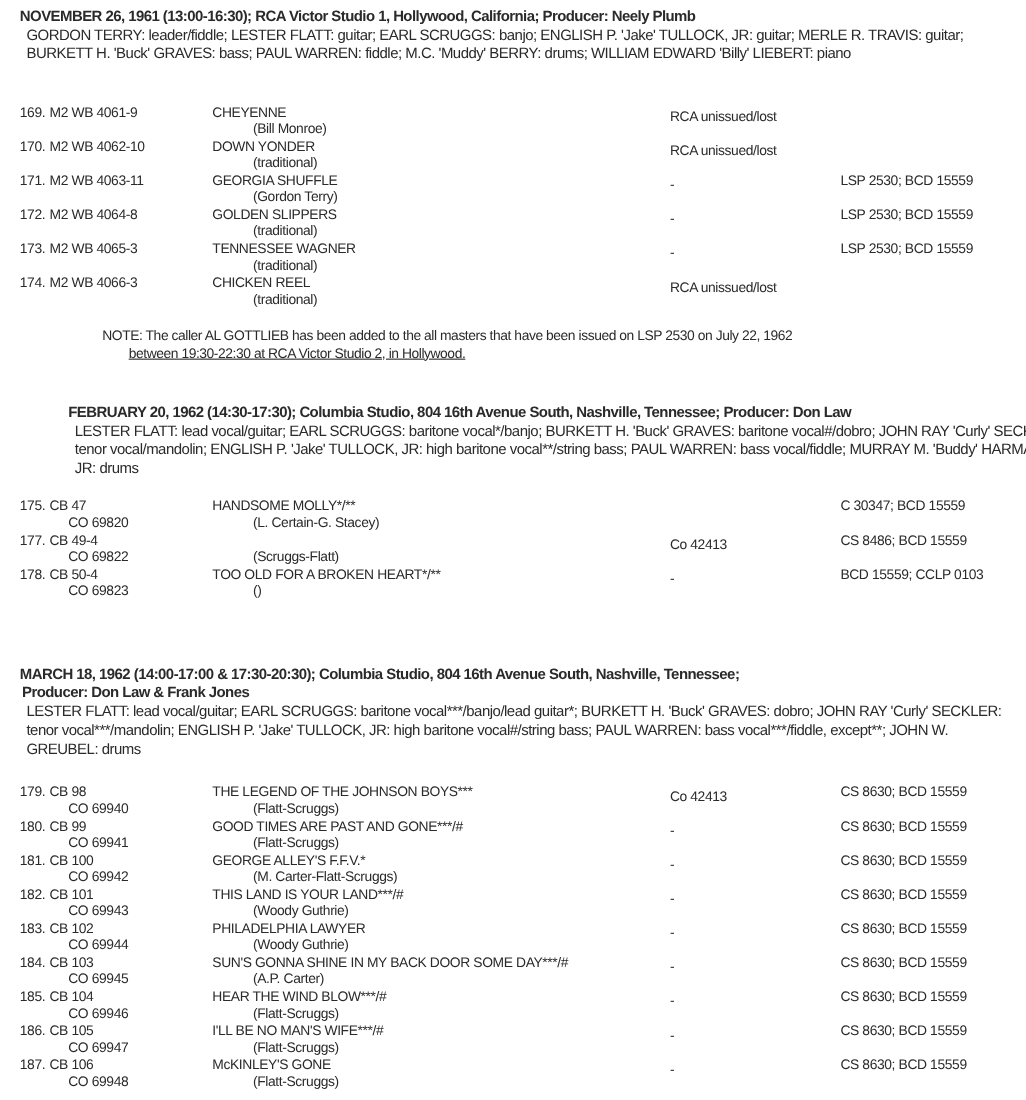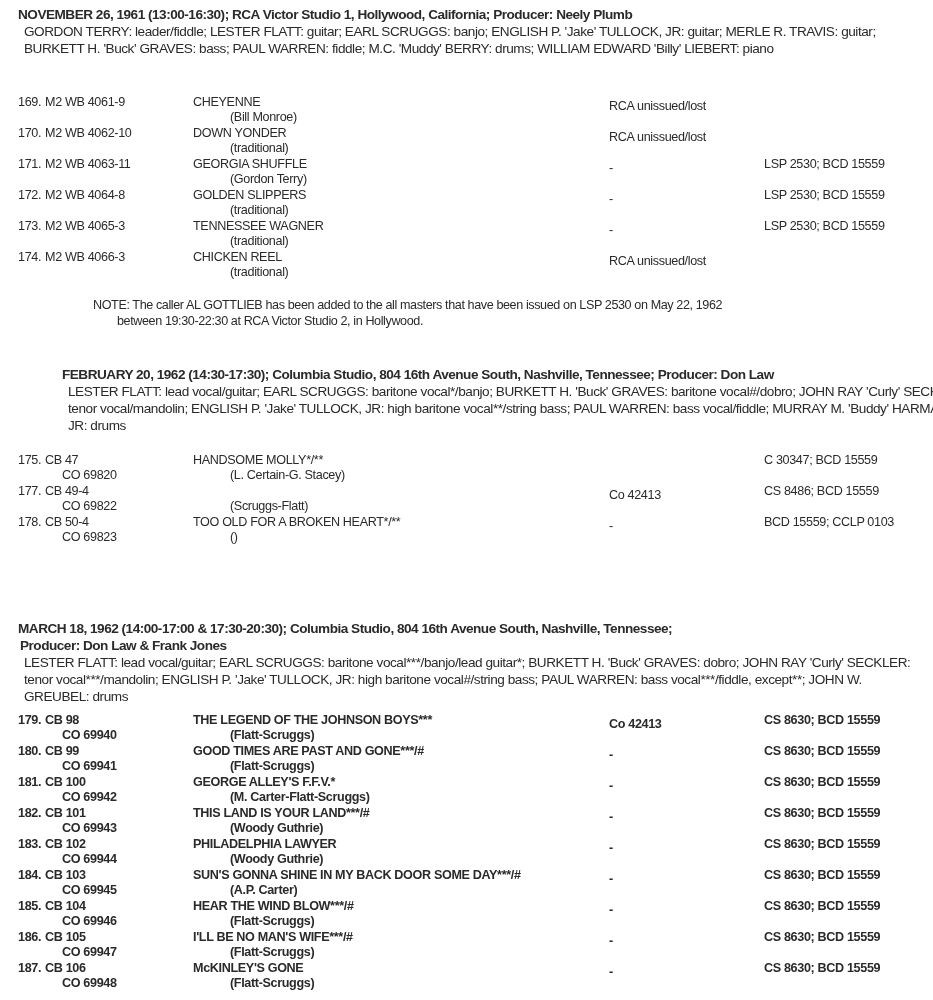--- a/index.html
+++ b/index.html
@@ -16,21 +16,21 @@
   .tracks { position: absolute; left: 18px; width: 910px; }
   .row { position: relative; height: 31px; font-size: 12.6px; line-height: 15px; letter-spacing: -0.35px; }
   .c-num { position: absolute; left: 0; top: 0; }
   .c-mat { position: absolute; left: 27px; top: 0; white-space: nowrap; }
   .c-mat2 { position: absolute; left: 44px; top: 15px; white-space: nowrap; }
   .c-title { position: absolute; left: 175px; top: 0; white-space: nowrap; }
   .c-comp { position: absolute; left: 212px; top: 15px; white-space: nowrap; }
   .c-single { position: absolute; left: 575px; top: 4px; white-space: nowrap; margin-left: 16px; }
   .c-lp { position: absolute; left: 746px; top: 0; white-space: nowrap; }
   .note { position: absolute; left: 93px; top: 298px; font-size: 12.6px; line-height: 15.5px; letter-spacing: -0.4px; width: 800px; }
-  .note .l2 { padding-left: 24px; }
+  .note .l2 { padding-left: 24px; text-decoration: underline; }
 </style>
 </head>
 <body>
 
 <div class="page">
 
   <div class="session" style="top:6px;">
     <div class="hdr">NOVEMBER 26, 1961 (13:00-16:30); RCA Victor Studio 1, Hollywood, California; Producer: Neely Plumb</div>
     <div class="pers">GORDON TERRY: leader/fiddle; LESTER FLATT: guitar; EARL SCRUGGS: banjo;  ENGLISH P. 'Jake' TULLOCK, JR: guitar; MERLE R. TRAVIS: guitar; BURKETT H. 'Buck' GRAVES: bass; PAUL WARREN: fiddle; M.C. 'Muddy' BERRY: drums; WILLIAM EDWARD 'Billy' LIEBERT: piano</div>
   </div>
@@ -84,21 +84,21 @@
         <span class="c-num">174.</span>
         <span class="c-mat">M2 WB 4066-3</span>
         <span class="c-mat2"></span>
         <span class="c-title">CHICKEN REEL</span>
         <span class="c-comp">(traditional)</span>
         <span class="c-single">RCA unissued/lost</span>
         <span class="c-lp"></span>
       </div>
     </div>
   <div class="note">
-    <div>NOTE: The caller AL GOTTLIEB has been added to the all masters that have been issued on LSP 2530 on May 22, 1962</div>
+    <div>NOTE: The caller AL GOTTLIEB has been added to the all masters that have been issued on LSP 2530 on July 22, 1962</div>
     <div class="l2">between 19:30-22:30 at RCA Victor Studio 2, in Hollywood.</div>
   </div>
 
   <div class="session" style="top:366px;margin-left:44px;">
     <div class="hdr">FEBRUARY 20, 1962 (14:30-17:30); Columbia Studio, 804 16th Avenue South, Nashville, Tennessee; Producer: Don Law</div>
     <div class="pers">LESTER FLATT: lead vocal/guitar; EARL SCRUGGS: baritone vocal*/banjo; BURKETT H. 'Buck' GRAVES: baritone vocal#/dobro; JOHN RAY 'Curly' SECKLER: tenor vocal/mandolin; ENGLISH P. 'Jake' TULLOCK, JR: high baritone vocal**/string bass; PAUL WARREN: bass vocal/fiddle; MURRAY M. 'Buddy' HARMAN, JR: drums</div>
   </div>
   <div class="tracks" style="top:453px;text-align:right;">
       <div class="row">
         <span class="c-num">175.</span>
@@ -121,26 +121,26 @@
         <span class="c-num">178.</span>
         <span class="c-mat">CB 50-4</span>
         <span class="c-mat2">CO 69823</span>
         <span class="c-title">TOO OLD FOR A BROKEN HEART*/**</span>
         <span class="c-comp">()</span>
         <span class="c-single">-</span>
         <span class="c-lp">BCD 15559; CCLP 0103</span>
       </div>
     </div>
 
-  <div class="session" style="top:620px;">
+  <div class="session" style="top:604px;">
     <div class="hdr">MARCH 18, 1962 (14:00-17:00 &amp; 17:30-20:30); Columbia Studio, 804 16th Avenue South, Nashville, Tennessee;</div>
     <div class="hdr2">Producer: Don Law &amp; Frank Jones</div>
     <div class="pers">LESTER FLATT: lead vocal/guitar; EARL SCRUGGS: baritone vocal***/banjo/lead guitar*; BURKETT H. 'Buck' GRAVES: dobro; JOHN RAY 'Curly' SECKLER: tenor vocal***/mandolin; ENGLISH P. 'Jake' TULLOCK, JR: high baritone vocal#/string bass; PAUL WARREN: bass vocal***/fiddle, except**; JOHN W. GREUBEL: drums</div>
   </div>
-  <div class="tracks" style="top:713px;font-weight:bold;">
+  <div class="tracks" style="top:713px;">
       <div class="row">
         <span class="c-num">179.</span>
         <span class="c-mat">CB 98</span>
         <span class="c-mat2">CO 69940</span>
         <span class="c-title">THE LEGEND OF THE JOHNSON BOYS***</span>
         <span class="c-comp">(Flatt-Scruggs)</span>
         <span class="c-single">Co 42413</span>
         <span class="c-lp">CS 8630; BCD 15559</span>
       </div>
       <div class="row">

